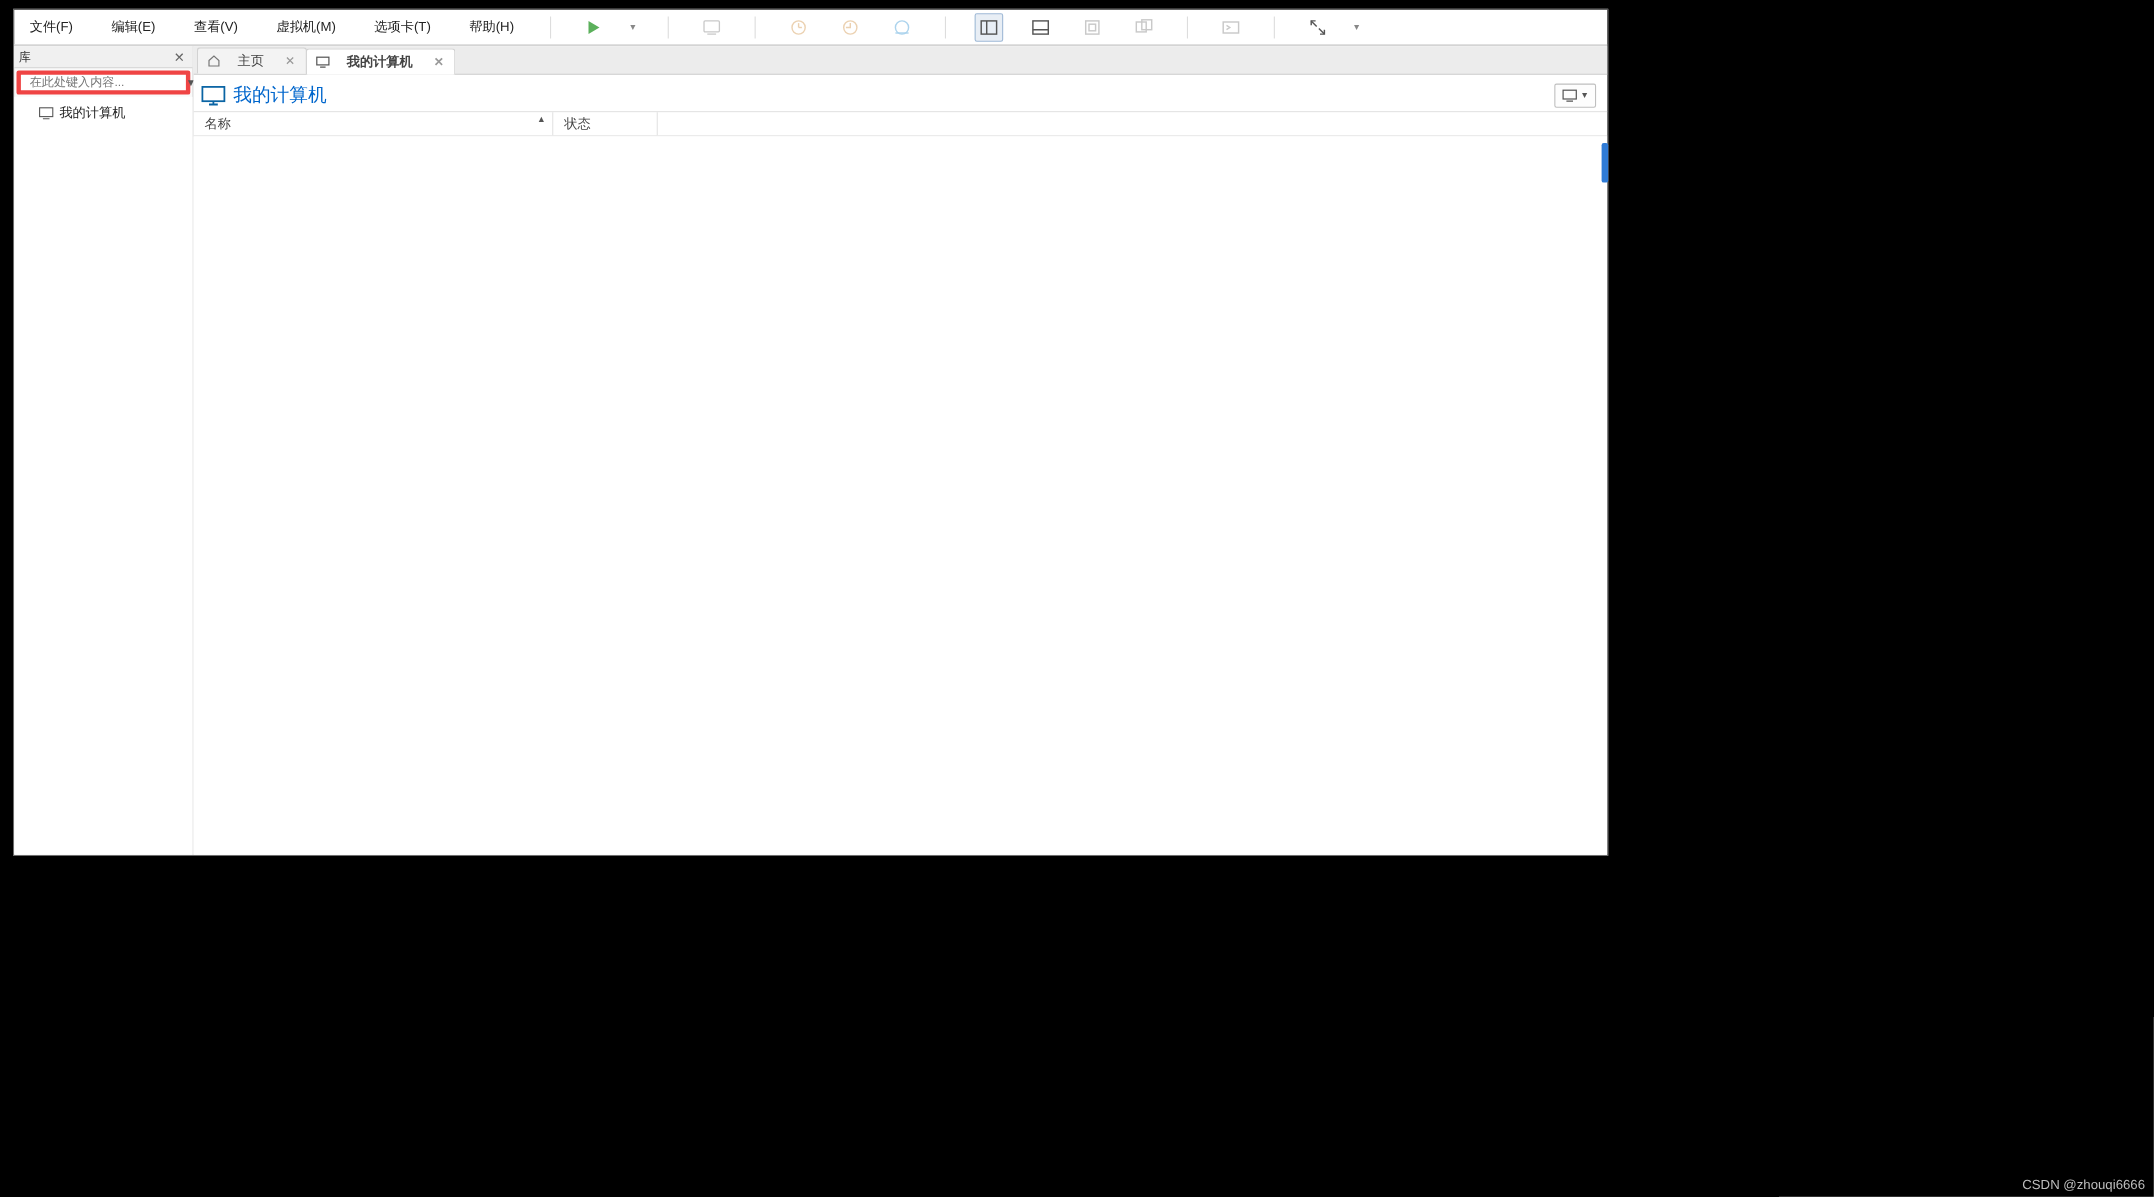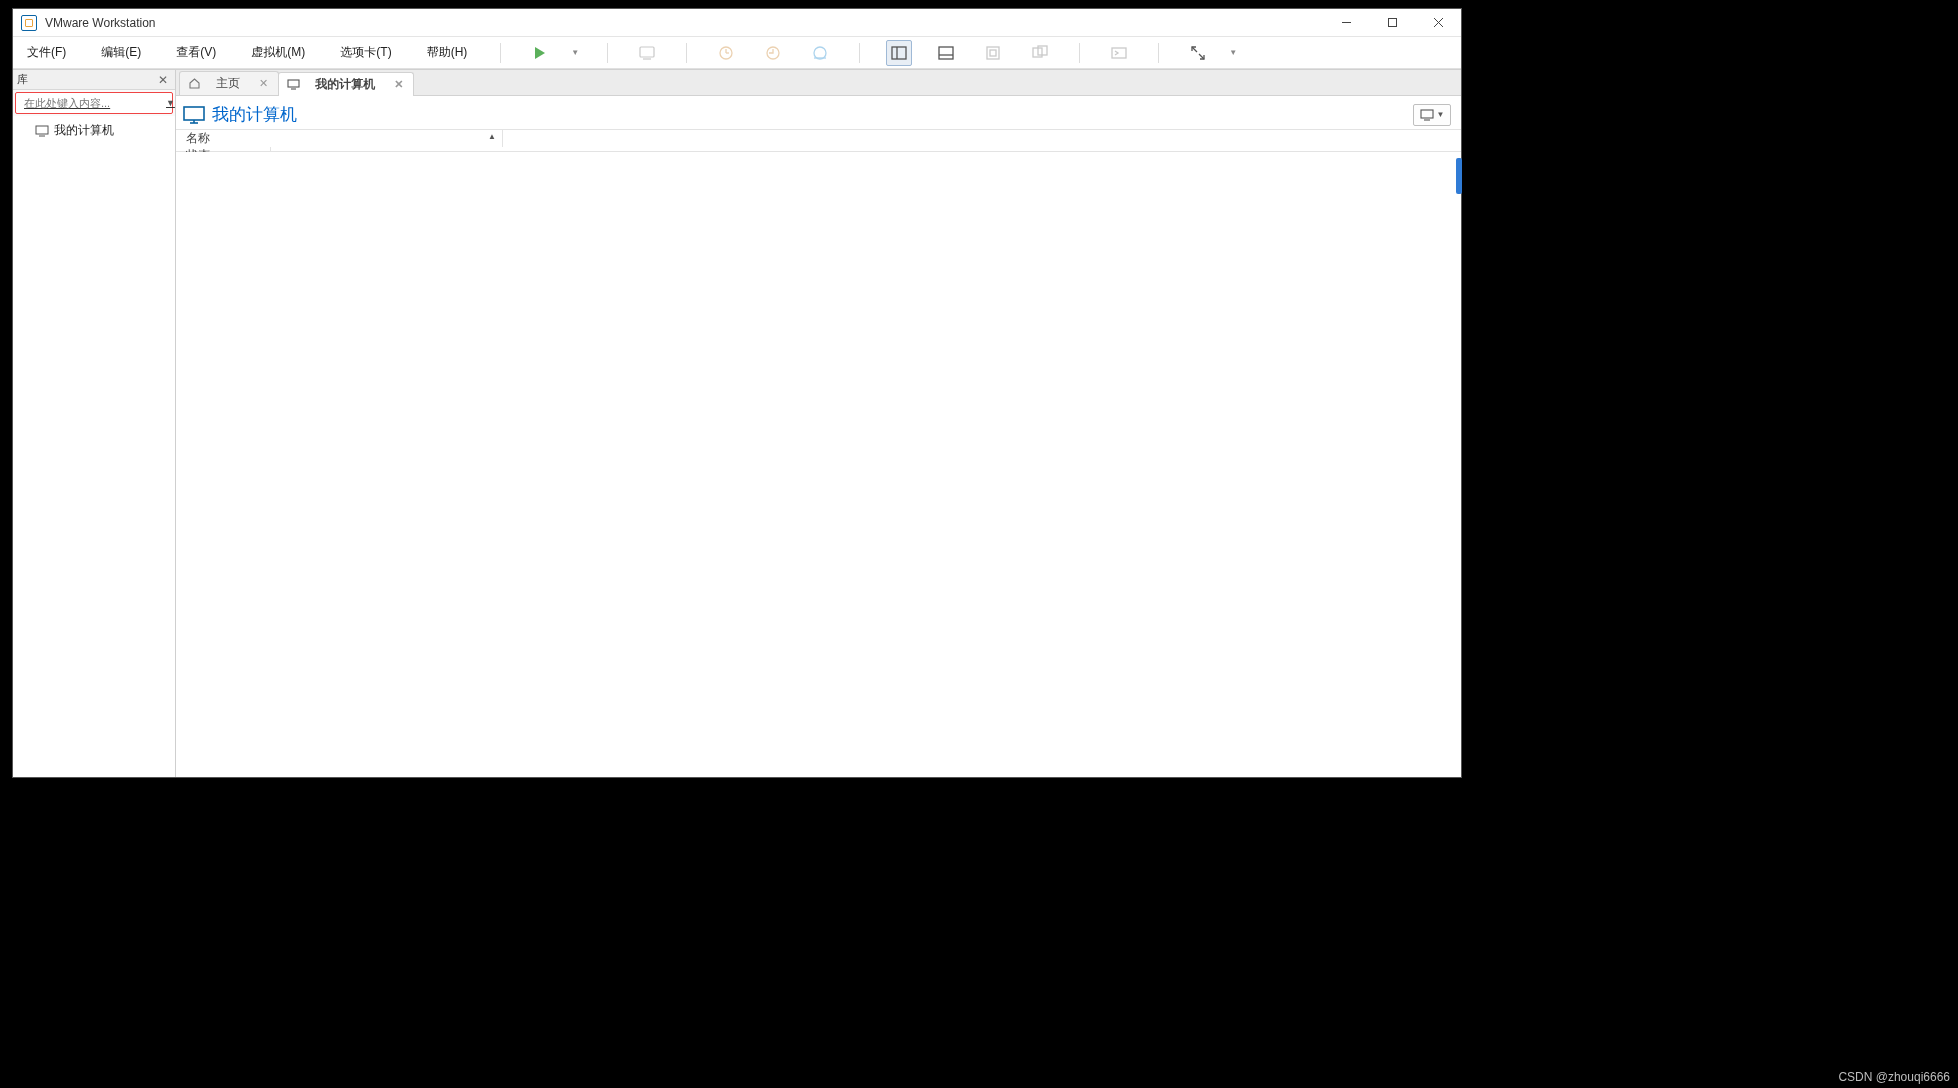--- a/index.html
+++ b/index.html
@@ -95,25 +95,24 @@
       padding:0 4px;
       font-size:11px;
       color:#333;
     }
     .side-header .x {
       margin-left:auto; color:#666; font-size:12px; padding:0 3px;
     }
     .side-search{
       height:22px;
       margin:2px;
-      border:1px solid #ef4444;
+      border:4px solid #ef4444;
       background:#fff;
       display:flex; align-items:center;
       border-radius:2px;
-      text-decoration:underline;
     }
     .side-search .mag{ width:14px;height:14px;margin:0 4px;}
     .side-search input{
       flex:1; border:none; outline:none; font-size:11px; background:transparent;
       color:#888;
     }
     .side-search .dd { width:12px; color:#555; text-align:center; font-size:9px; padding-right:3px;}
     .tree{
       flex:1; background:#fff;
       padding:4px 6px;
@@ -182,21 +181,20 @@
       display:flex; align-items:center; justify-content:center;
       border-radius:2px;
       gap:3px;
     }
     .view-dd svg{width:14px;height:12px;}
     .columns{
       height:22px;
       border-bottom:1px solid #e3e3e3;
       display:flex;
       font-size:12px;
-      flex-direction:column;
     }
     .col{
       border-right:1px solid #e3e3e3;
       display:flex; align-items:center;
       padding:0 10px;
       color:#444;
       position:relative;
     }
     .col.name{ width:327px; }
     .col.state{ width:95px;font-family:Liberation Serif, serif; }
@@ -217,41 +215,20 @@
       color:#bdbdbd;
       font-size:12px;
       font-family: Arial, sans-serif;
     }
   </style>
 </head>
 <body>
 
 <div class="window">
 
-  <div class="titlebar">
-    <div class="title-icon"></div>
-    <div class="title-text">VMware Workstation</div>
-    <div class="title-spacer"></div>
-    <div class="winbtn">
-      <svg viewBox="0 0 11 11">
-          <line x1="1" y1="5.5" x2="10" y2="5.5"></line>
-        </svg>
-    </div>
-    <div class="winbtn">
-      <svg viewBox="0 0 11 11">
-          <rect x="1.5" y="1.5" width="8" height="8"></rect>
-        </svg>
-    </div>
-    <div class="winbtn">
-      <svg viewBox="0 0 11 11">
-          <line x1="1" y1="1" x2="10" y2="10"></line>
-          <line x1="10" y1="1" x2="1" y2="10"></line>
-        </svg>
-    </div>
-  </div>
 
   <div class="menubar">
     <div class="menuitem">文件(F)</div>
     <div class="menuitem">编辑(E)</div>
     <div class="menuitem">查看(V)</div>
     <div class="menuitem">虚拟机(M)</div>
     <div class="menuitem">选项卡(T)</div>
     <div class="menuitem">帮助(H)</div>
     <div class="tb-sep"></div>
 

